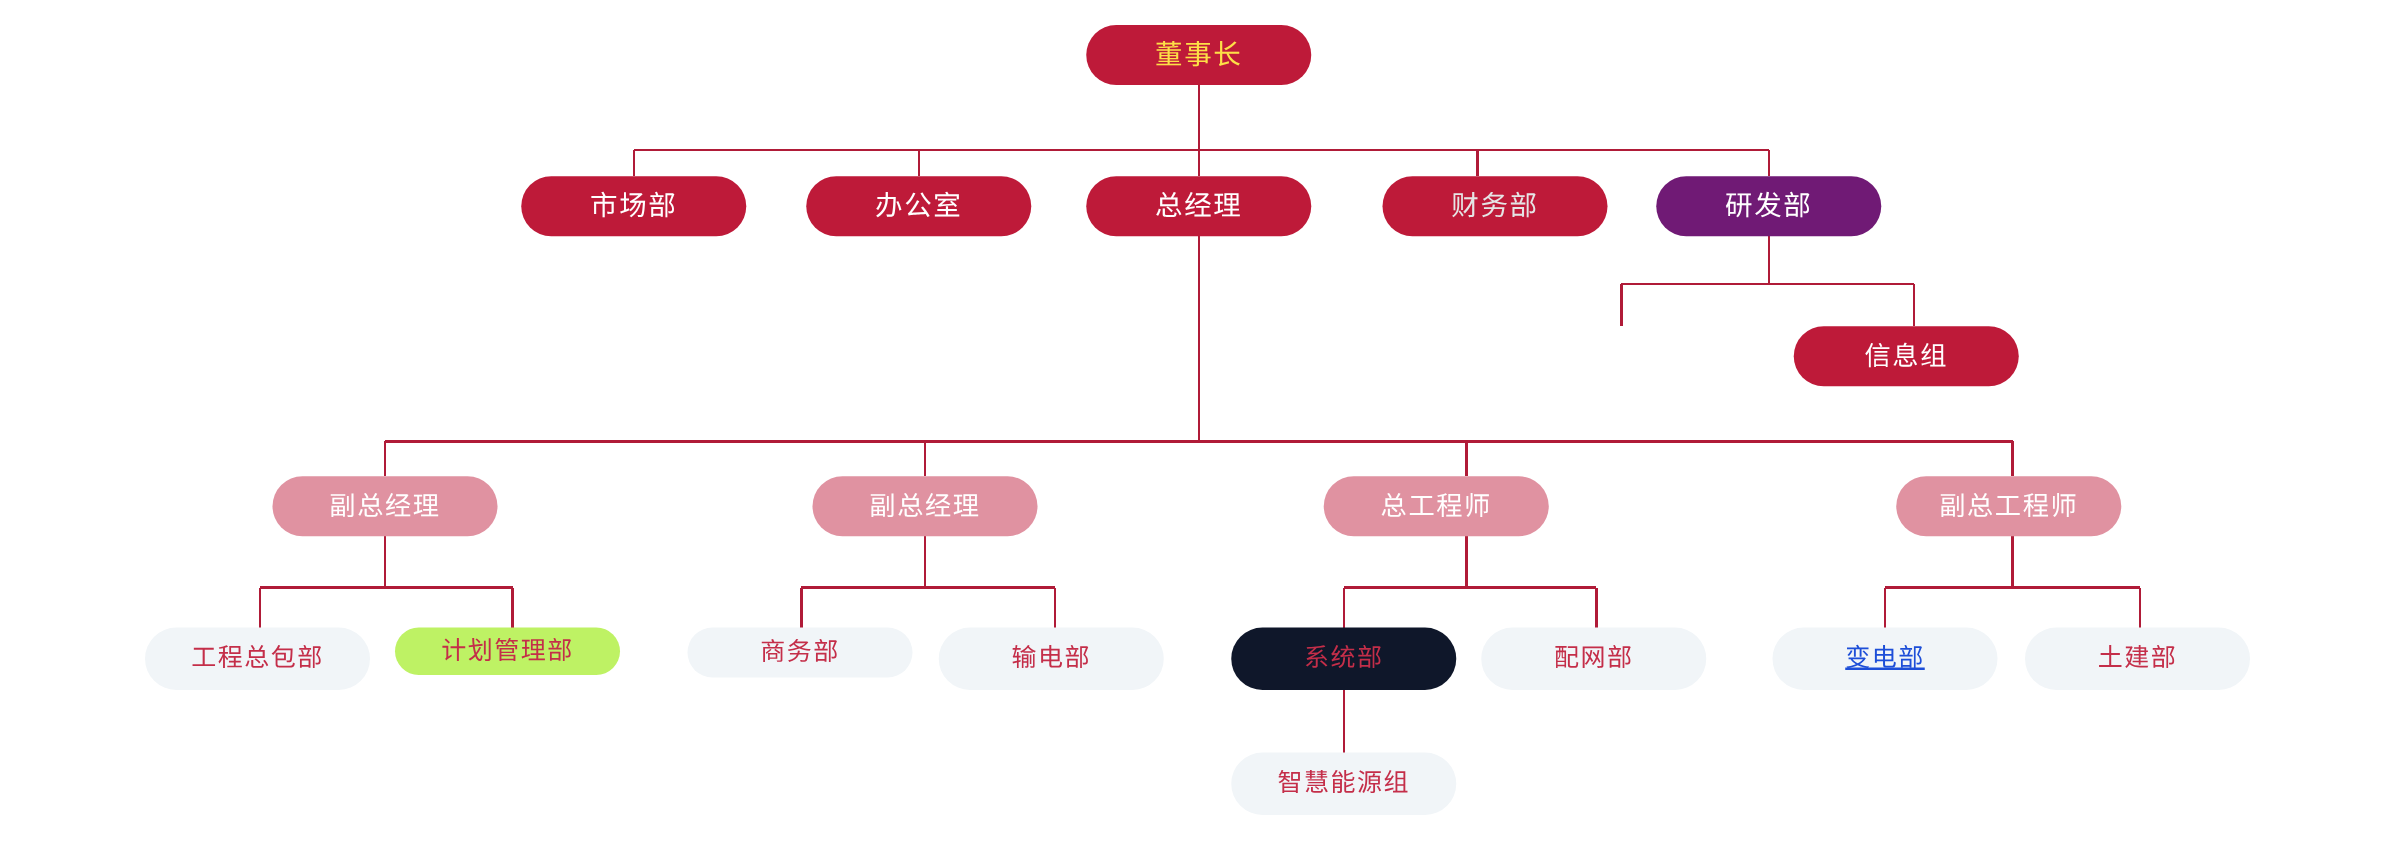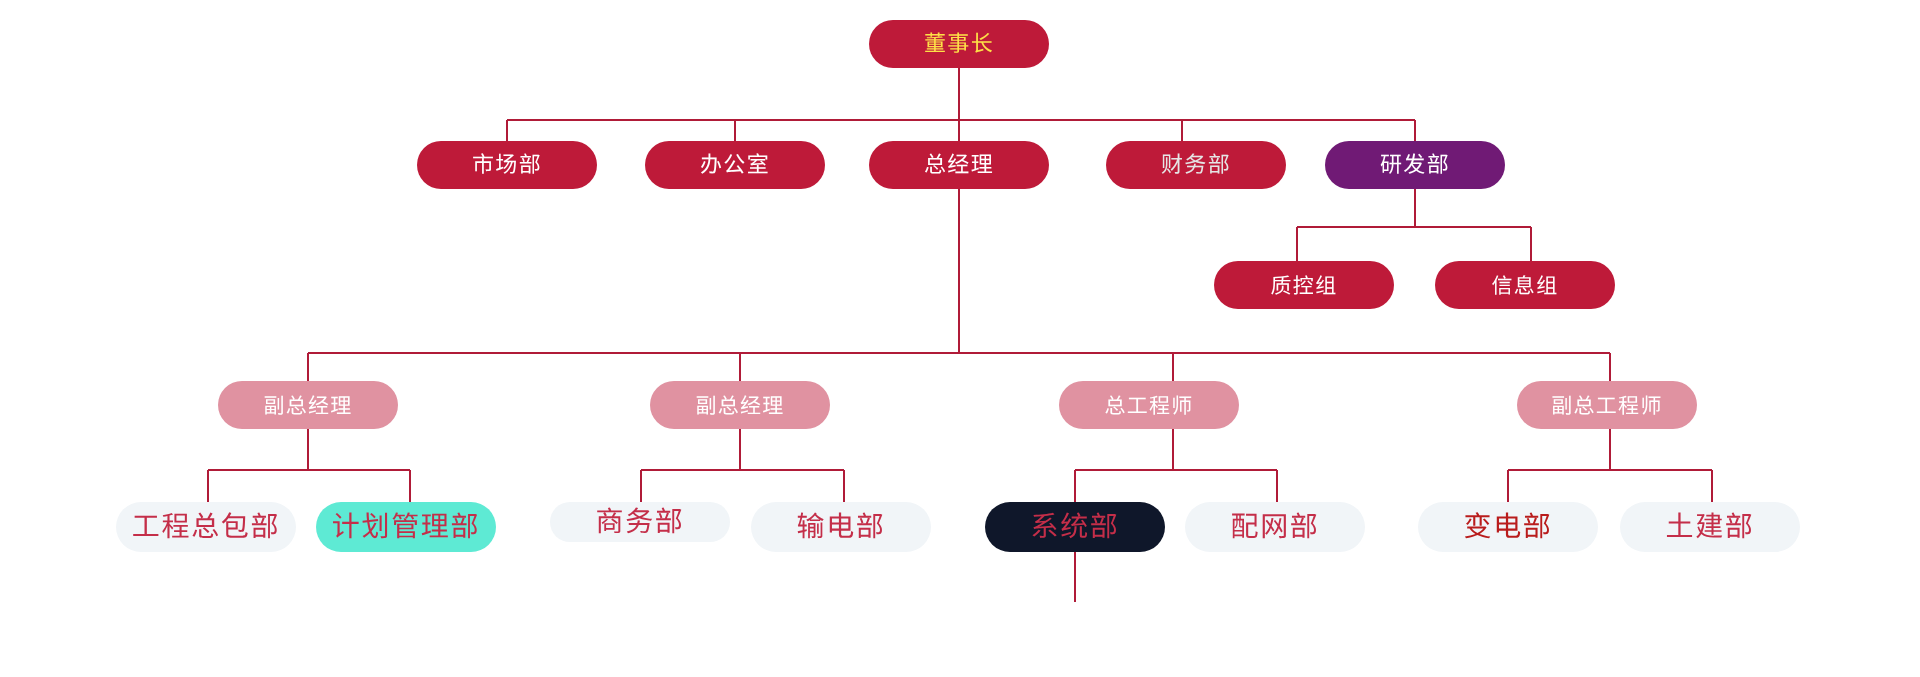--- a/index.html
+++ b/index.html
@@ -61,21 +61,21 @@
     font-size: 21px;
   }
   .node.lvl-vice {
     background: #E092A1;
     color: #ffffff;
     font-size: 21px;
   }
   .node.lvl-unit {
     background: #F1F5F8;
     color: #C42E49;
-    font-size: 28px;
+    font-size: 20px;
   }
 </style>
 </head>
 <body>
 
 <div id="org-chart" style="background: rgb(255, 255, 255);">
 
   <svg id="connector-layer" viewBox="0 0 1920 677" width="1920" height="677" xmlns="http://www.w3.org/2000/svg">
 
     <g>
@@ -149,56 +149,56 @@
       </div>
       <div class="node lvl-dept" style="left: 869px; top: 141px; width: 180px; height: 48px; background: rgb(190, 26, 57); color: rgb(255, 255, 255);">
         <span class="node-label">总经理</span>
       </div>
       <div class="node lvl-dept" style="left: 1106px; top: 141px; width: 180px; height: 48px; background: rgb(190, 26, 57); color: #e5e5e5;">
         <span class="node-label">财务部</span>
       </div>
       <div class="node lvl-dept" style="left: 1325px; top: 141px; width: 180px; height: 48px; background: #701a75; color: rgb(255, 255, 255);">
         <span class="node-label">研发部</span>
       </div>
-      <div class="node lvl-sub" style="left: 1214px; top: 261px; width: 180px; height: 48px; background: rgb(190, 26, 57); color: rgb(255, 255, 255);">
-        <span class="node-label">质控组</span>
-      </div>
       <div class="node lvl-sub" style="left: 1435px; top: 261px; width: 180px; height: 48px; background: rgb(190, 26, 57); color: rgb(255, 255, 255);">
         <span class="node-label">信息组</span>
       </div>
       <div class="node lvl-vice" style="left: 218px; top: 381px; width: 180px; height: 48px; background: rgb(224, 146, 161); color: rgb(255, 255, 255);">
         <span class="node-label">副总经理</span>
       </div>
       <div class="node lvl-vice" style="left: 650px; top: 381px; width: 180px; height: 48px; background: rgb(224, 146, 161); color: rgb(255, 255, 255);">
         <span class="node-label">副总经理</span>
       </div>
       <div class="node lvl-vice" style="left: 1059px; top: 381px; width: 180px; height: 48px; background: rgb(224, 146, 161); color: rgb(255, 255, 255);">
         <span class="node-label">总工程师</span>
       </div>
       <div class="node lvl-vice" style="left: 1517px; top: 381px; width: 180px; height: 48px; background: rgb(224, 146, 161); color: rgb(255, 255, 255);">
         <span class="node-label">副总工程师</span>
       </div>
       <div class="node lvl-unit" style="left: 116px; top: 502px; width: 180px; height: 50px; background: rgb(241, 245, 248); color: rgb(196, 46, 73);">
         <span class="node-label">工程总包部</span>
       </div>
-      <div class="node lvl-unit" style="left: 316px; top: 502px; width: 180px; height: 50px; background: #5eead4; color: rgb(196, 46, 73);">
+      <div class="node lvl-unit" style="left: 316px; top: 502px; width: 180px; height: 38px; background: #bef264; color: rgb(196, 46, 73);">
         <span class="node-label">计划管理部</span>
       </div>
       <div class="node lvl-unit" style="left: 550px; top: 502px; width: 180px; height: 40px; background: rgb(241, 245, 248); color: rgb(196, 46, 73);">
         <span class="node-label">商务部</span>
       </div>
       <div class="node lvl-unit" style="left: 751px; top: 502px; width: 180px; height: 50px; background: rgb(241, 245, 248); color: rgb(196, 46, 73);">
         <span class="node-label">输电部</span>
       </div>
       <div class="node lvl-unit" style="left: 985px; top: 502px; width: 180px; height: 50px; background: #0f172a; color: rgb(196, 46, 73);">
         <span class="node-label">系统部</span>
       </div>
       <div class="node lvl-unit" style="left: 1185px; top: 502px; width: 180px; height: 50px; background: rgb(241, 245, 248); color: rgb(196, 46, 73);">
         <span class="node-label">配网部</span>
       </div>
-      <div class="node lvl-unit" style="left: 1418px; top: 502px; width: 180px; height: 50px; background: rgb(241, 245, 248); color: #b91c1c;">
+      <div class="node lvl-unit" style="left: 1418px; top: 502px; width: 180px; height: 50px; background: rgb(241, 245, 248); color: #1d4ed8; text-decoration: underline;">
         <span class="node-label">变电部</span>
       </div>
       <div class="node lvl-unit" style="left: 1620px; top: 502px; width: 180px; height: 50px; background: rgb(241, 245, 248); color: rgb(196, 46, 73);">
         <span class="node-label">土建部</span>
       </div>
+      <div class="node lvl-unit" style="left: 985px; top: 602px; width: 180px; height: 50px; background: rgb(241, 245, 248); color: rgb(196, 46, 73);">
+        <span class="node-label">智慧能源组</span>
+      </div>
     </div>
 </div>
 
 </body></html>

